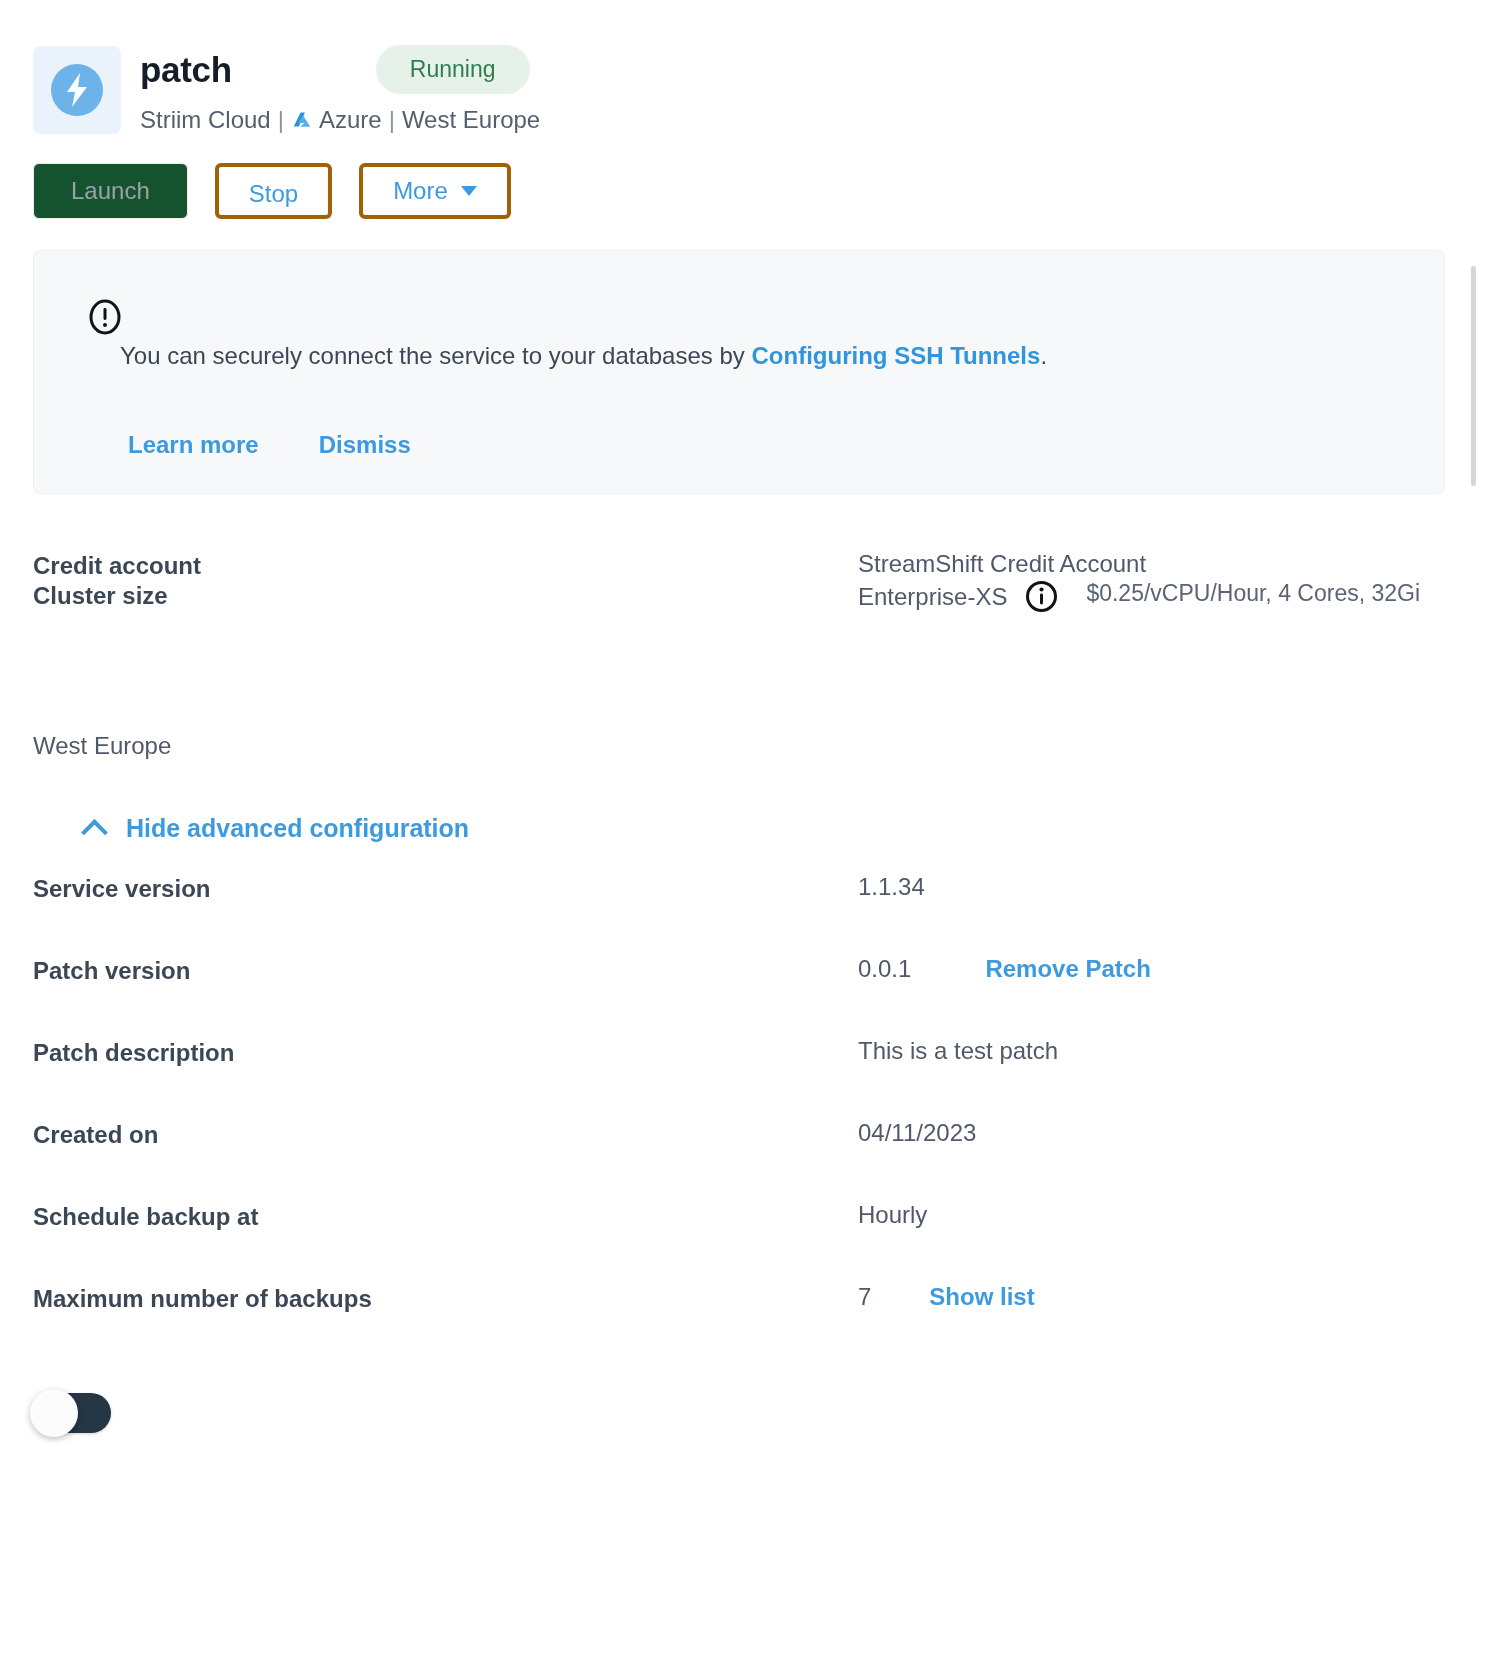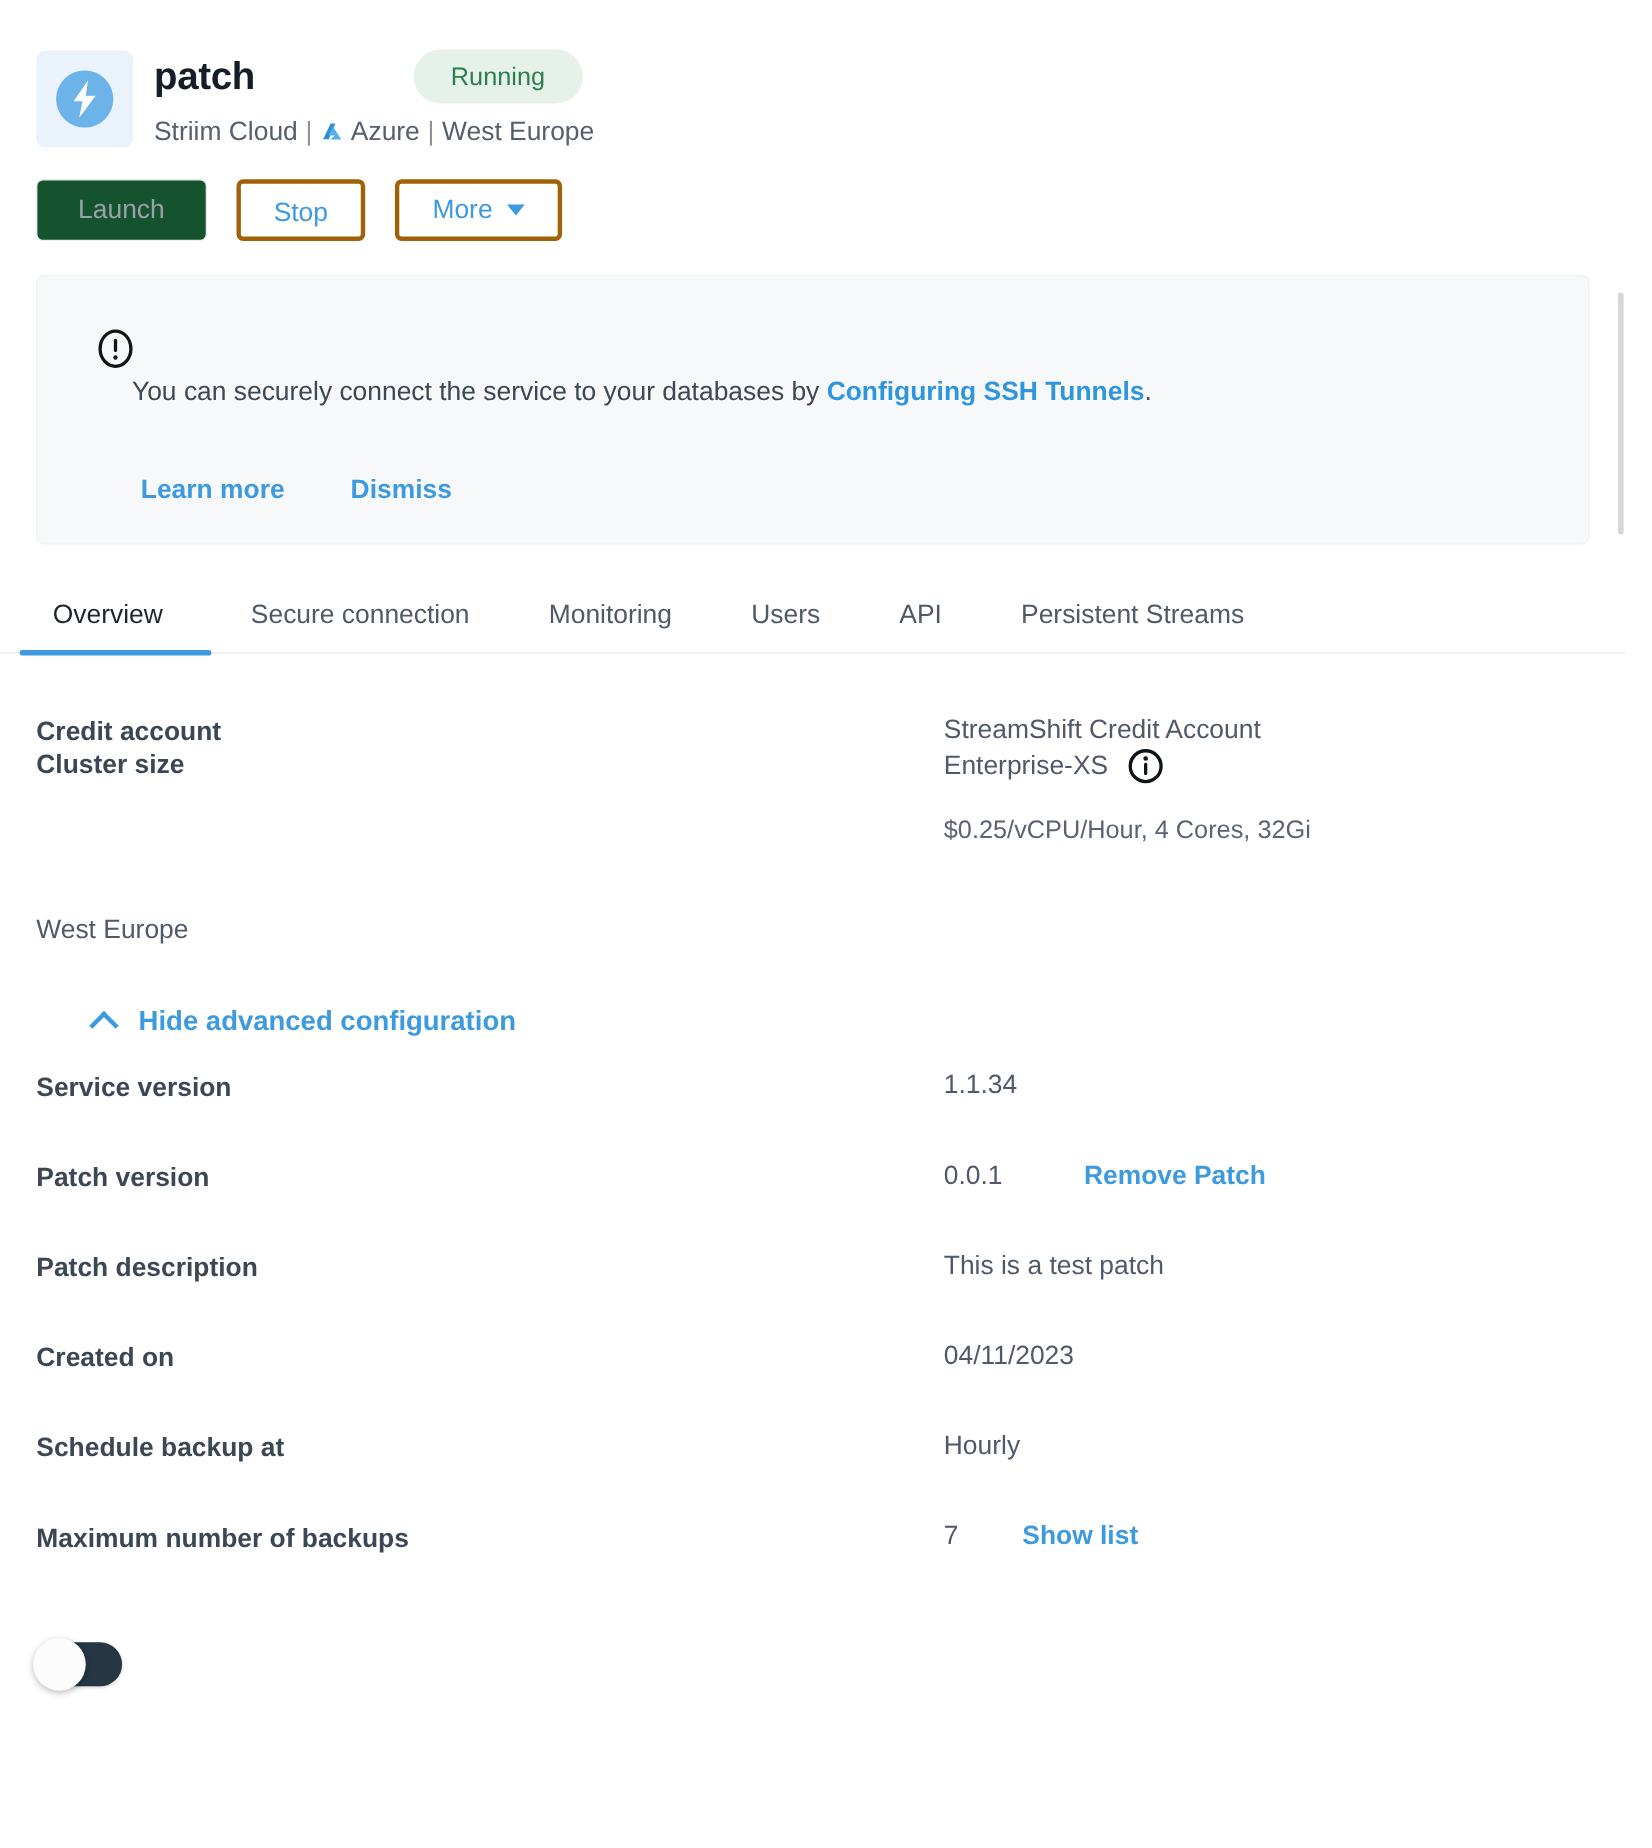--- a/index.html
+++ b/index.html
@@ -193,39 +193,31 @@
       <div class="banner-text">
         <span>You can securely connect the service to your databases by </span><a href="#">Configuring SSH Tunnels</a><span>.</span>
       </div>
     </div>
     <div class="banner-links">
       <a href="#">Learn more</a>
       <a href="#">Dismiss</a>
     </div>
   </div>
 
-  <div class="tabs">
-    <div class="tab active">Overview</div>
-    <div class="tab">Secure connection</div>
-    <div class="tab">Monitoring</div>
-    <div class="tab">Users</div>
-    <div class="tab">API</div>
-    <div class="tab">Persistent Streams</div>
-  </div>
 
   <div class="details">
 
     <div class="row" style="padding-top:56px; min-height:76px;">
       <div class="label">Credit account</div>
       <div class="value">StreamShift Credit Account</div>
     </div>
 
     <div class="row" style="min-height:152px;">
       <div class="label">Cluster size</div>
-      <div style="display:flex; flex-direction:column; gap:28px;">
+      <div style="display:flex; flex-direction:row; gap:28px;">
         <div class="value">
           <span>Enterprise-XS</span>
           <span class="info-icon">
             <svg width="33" height="33" viewBox="0 0 33 33" aria-hidden="true">
               <circle cx="16.5" cy="16.5" r="14" fill="none" stroke="#101418" stroke-width="3"></circle>
               <circle cx="16.5" cy="9.5" r="2.1" fill="#101418"></circle>
               <rect x="15" y="13.5" width="3" height="11" rx="1.4" fill="#101418"></rect>
             </svg>
           </span>
         </div>

